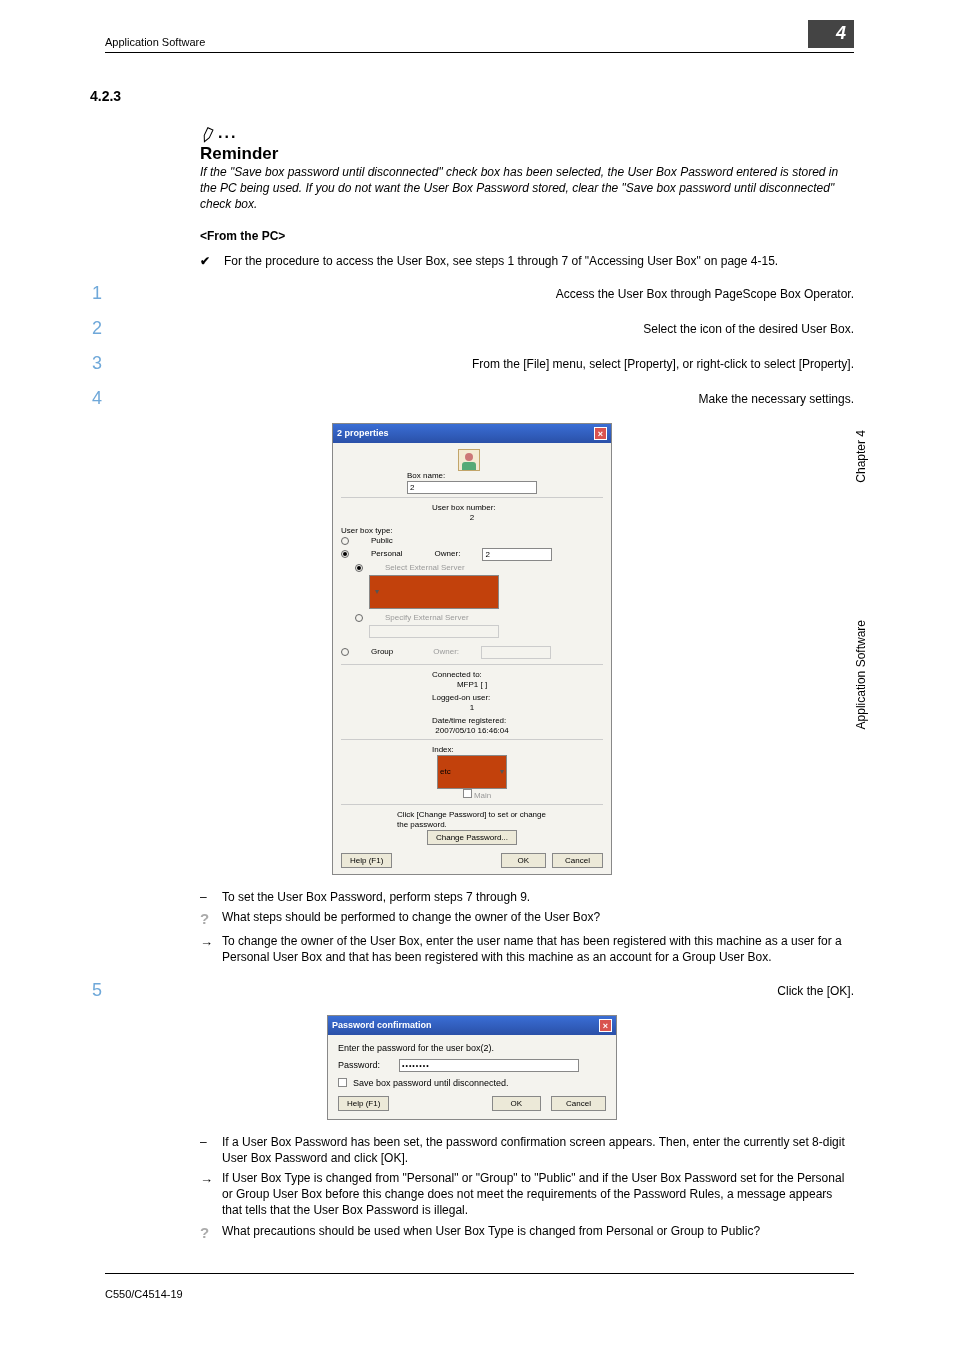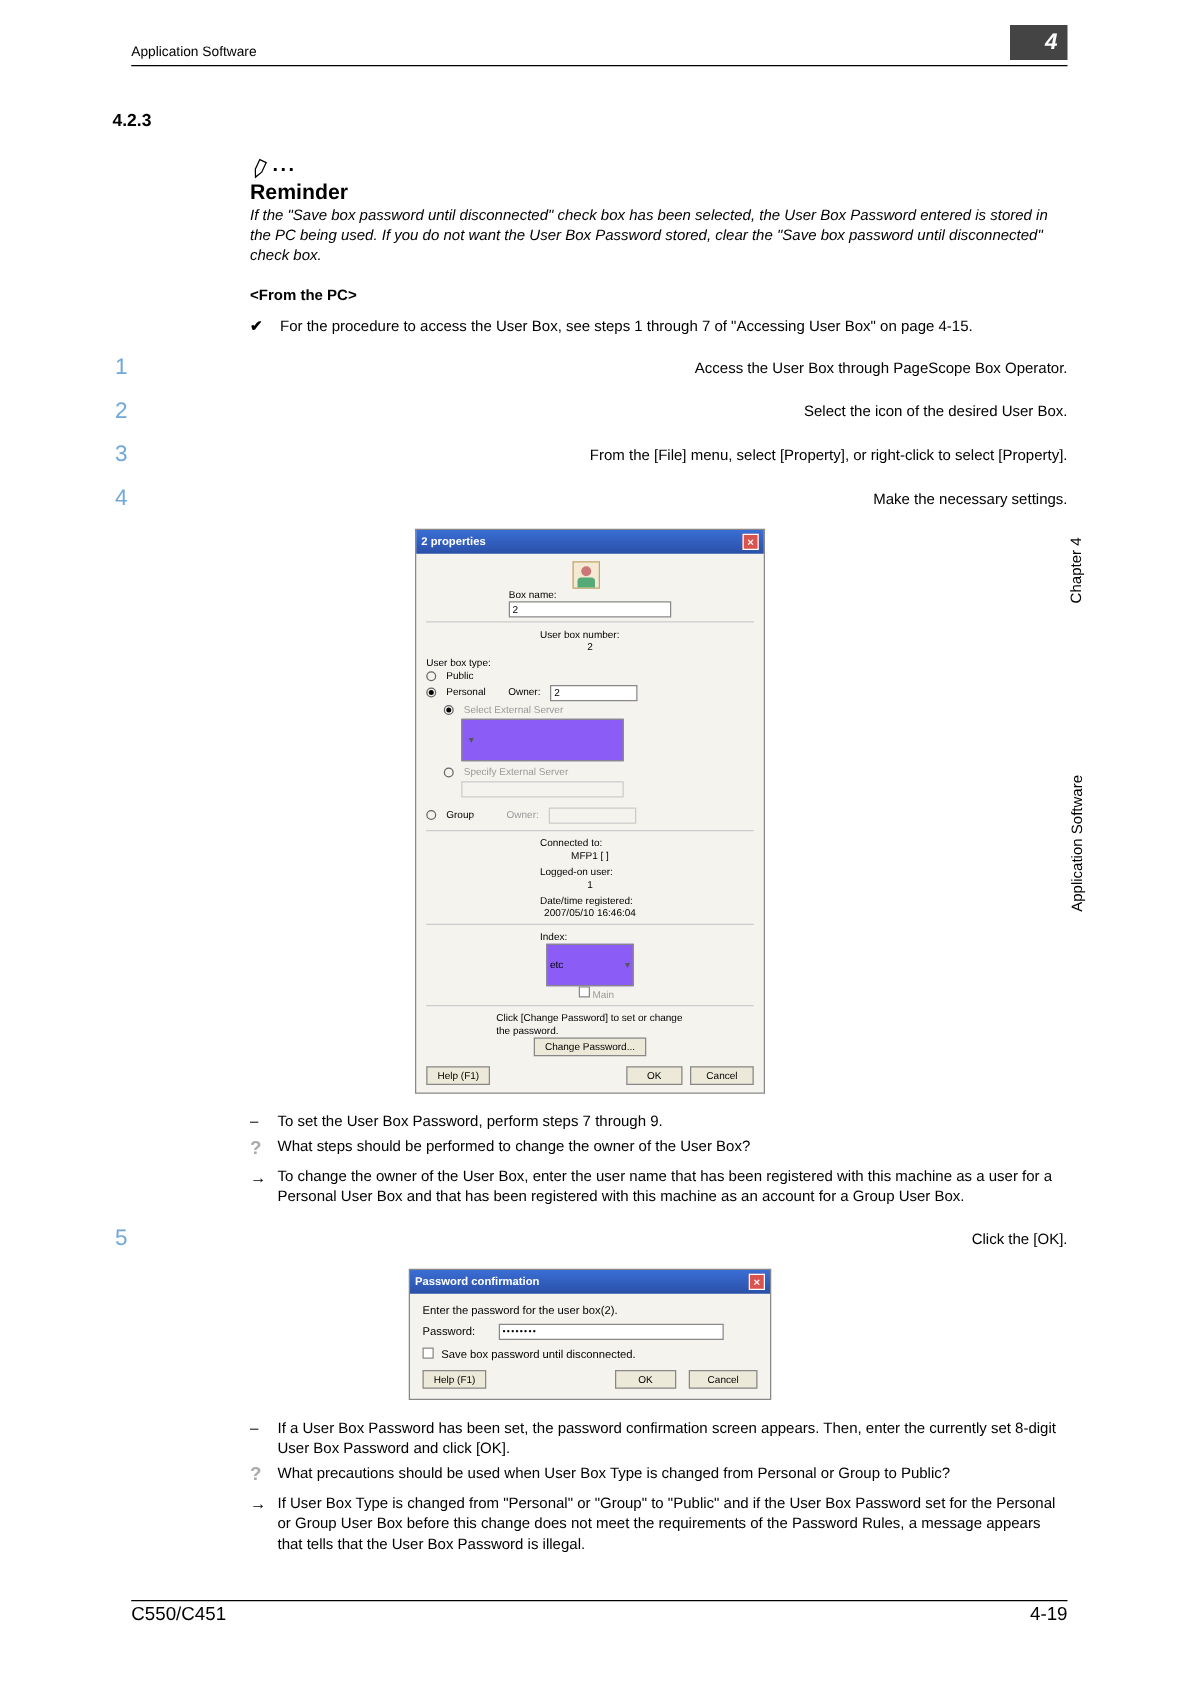--- a/index.html
+++ b/index.html
@@ -43,24 +43,24 @@
     white-space: nowrap;
   }
   .side-chapter { right: 100px; top: 430px; }
   .side-title   { right: 100px; top: 620px; }
   .footer {
     position: absolute;
     bottom: 50px;
     left: 105px;
     right: 100px;
     display: flex;
-    justify-content: space-between;
+    justify-content: flex-start;
     border-top: 1px solid #000;
-    padding-top: 2px;
-    font-size: 15px;
+    padding-top: 14px;
+    font-size: 11px;
   }
 
   
   .content {
     position: absolute;
     left: 90px;
     right: 100px;
     top: 88px;
   }
   .h-section { display: flex; margin-bottom: 20px; }
@@ -115,23 +115,23 @@
     width: 13px; height: 13px;
     font-size: 9px; text-align: center; line-height: 13px;
     border: 1px solid #fff;
   }
   .dlg-body { padding: 6px 8px; }
   .dlg-row { display: flex; align-items: center; margin-bottom: 3px; flex-direction: column; }
   .dlg-label { width: 80px; }
   .dlg-input {
     border: 1px solid #888; background: #fff; padding: 1px 2px; font-size: 8px; height: 13px;
   }
-  .dlg-select { border: 1px solid #888; background:#8b5cf6; height: 13px; padding: 16px 2px; font-size: 8px; display:inline-flex; align-items:center; justify-content:space-between;}
+  .dlg-select { border: 1px solid #888; background:#c2410c; height: 13px; padding: 16px 2px; font-size: 8px; display:inline-flex; align-items:center; justify-content:space-between;}
   .dlg-select::after { content:"▾"; margin-left:3px; color:#555;}
-  .radio-line { display:flex; align-items:center; gap:8px; margin-bottom:2px;}
+  .radio-line { display:flex; align-items:center; gap:22px; margin-bottom:2px;}
   .radio { width:8px; height:8px; border:1px solid #666; border-radius:50%; display:inline-block; position:relative;}
   .radio.sel::after { content:""; width:4px; height:4px; background:#000; border-radius:50%; position:absolute; left:1px; top:1px;}
   .sub-indent { margin-left: 14px; }
   .sub-sub-indent { margin-left: 28px; }
   .disabled-text { color: #9a9a9a; }
   .dlg-btn {
     border: 1px solid #888; background: #ece9d8; padding: 2px 8px; font-size: 8px;
   }
   .dlg-footer { display:flex; justify-content: space-between; margin-top: 8px; }
   .dlg-footer-right { display:flex; gap:6px; }
@@ -355,22 +355,22 @@
       </div>
     </div>
   </div>
 
   <div class="sub-list">
     <div class="sub-item">
         <span class="sub-bullet">–</span>
         <span class="sub-text">If a User Box Password has been set, the password confirmation screen appears. Then, enter the currently set 8-digit User Box Password and click [OK].</span>
       </div>
     <div class="sub-item">
+        <span class="sub-bullet arrow-icon"></span>
+        <span class="sub-text">If User Box Type is changed from "Personal" or "Group" to "Public" and if the User Box Password set for the Personal or Group User Box before this change does not meet the requirements of the Password Rules, a message appears that tells that the User Box Password is illegal.</span>
+      </div>
+    <div class="sub-item">
         <span class="sub-bullet q-icon"></span>
         <span class="sub-text">What precautions should be used when User Box Type is changed from Personal or Group to Public?</span>
       </div>
-    <div class="sub-item">
-        <span class="sub-bullet arrow-icon"></span>
-        <span class="sub-text">If User Box Type is changed from "Personal" or "Group" to "Public" and if the User Box Password set for the Personal or Group User Box before this change does not meet the requirements of the Password Rules, a message appears that tells that the User Box Password is illegal.</span>
-      </div>
   </div>
 
 </div>
 
 </body></html>

